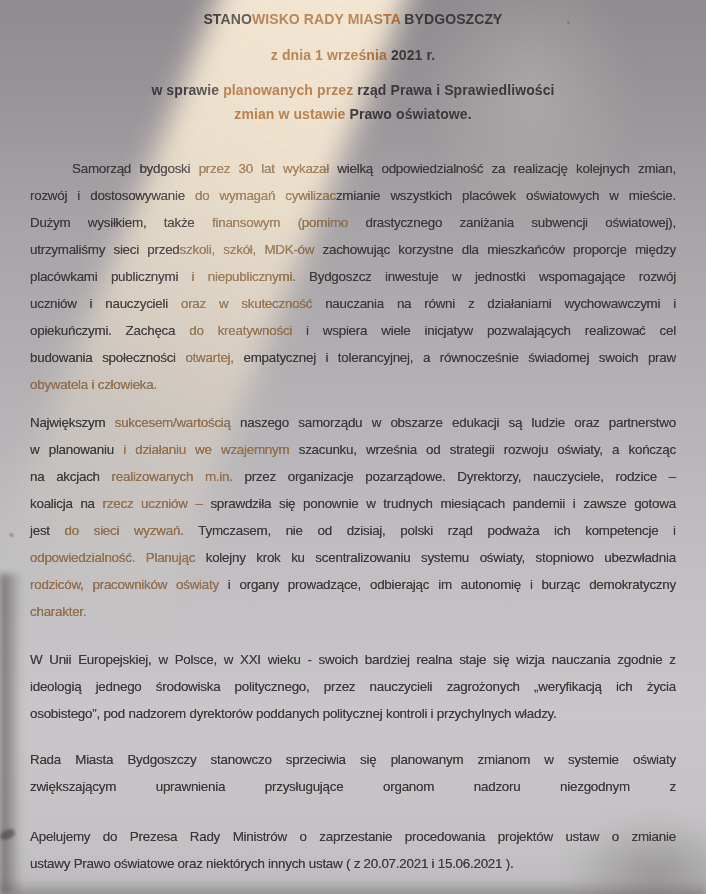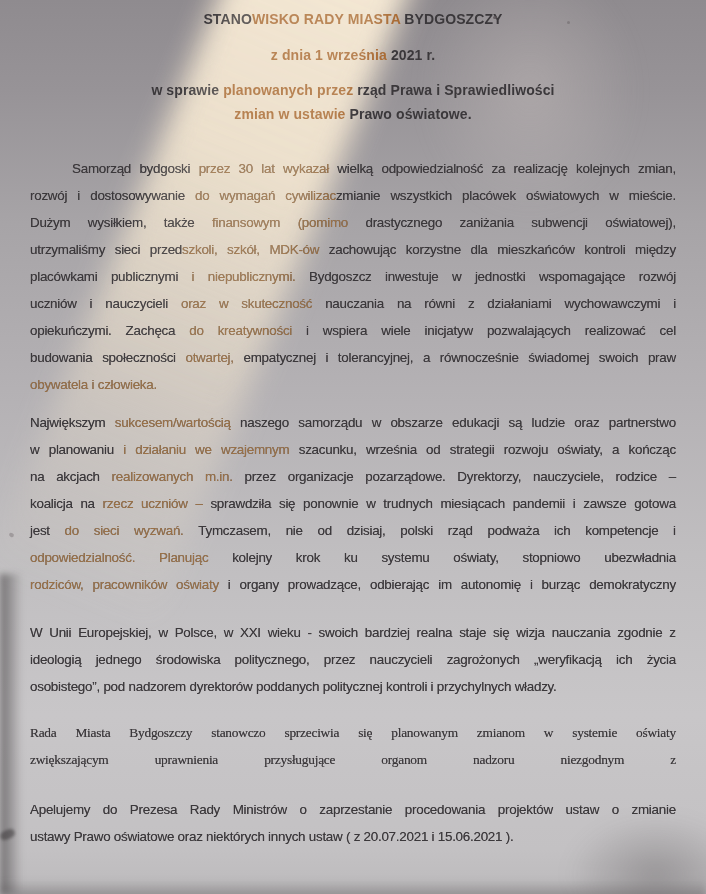--- a/index.html
+++ b/index.html
@@ -63,21 +63,21 @@
   .hdr .h-date{margin-top:16px;}
   .hdr .h-sub1{margin-top:15px;}
   .hdr .h-sub2{margin-top:4px;}
   .hdr .a{color:var(--accent-header);}
 
   .bodyblock{margin-top:31px;font-size:13.4px;letter-spacing:-0.25px;color:var(--text);
     text-shadow:0 0 0.6px rgba(58,54,57,0.65);}
   .para{margin:0;}
   .bodyblock .para:nth-child(2){margin-top:11px;}
   .bodyblock .para:nth-child(3){margin-top:21px;}
-  .bodyblock .para:nth-child(4){margin-top:19px;font-family:Liberation Serif, serif;}
+  .bodyblock .para:nth-child(4){margin-top:19px;}
   .bodyblock .para:nth-child(5){margin-top:23px;}
   .tline{height:27px;line-height:27px;}
   .tline.j{display:flex;justify-content:space-between;align-items:baseline;}
   .tline .w{white-space:nowrap;}
   .tline.indent{padding-left:42px;}
   .bodyblock .a{color:var(--accent-body);}
 </style>
 </head>
 <body>
 
@@ -138,21 +138,21 @@
           <div class="tline j">
             <span class="w"><span>utrzymaliśmy</span></span>
             <span class="w"><span>sieci</span></span>
             <span class="w"><span>przed</span><span class="a">szkoli,</span></span>
             <span class="w"><span class="a">szkół,</span></span>
             <span class="w"><span class="a">MDK-ów</span></span>
             <span class="w"><span>zachowując</span></span>
             <span class="w"><span>korzystne</span></span>
             <span class="w"><span>dla</span></span>
             <span class="w"><span>mieszkańców</span></span>
-            <span class="w"><span>kontroli</span></span>
+            <span class="w"><span>proporcje</span></span>
             <span class="w"><span>między</span></span>
           </div>
           <div class="tline j">
             <span class="w"><span>placówkami</span></span>
             <span class="w"><span>publicznymi</span></span>
             <span class="w"><span class="a">i</span></span>
             <span class="w"><span class="a">niepublicznymi.</span></span>
             <span class="w"><span>Bydgoszcz</span></span>
             <span class="w"><span>inwestuje</span></span>
             <span class="w"><span>w</span></span>
@@ -278,39 +278,41 @@
             <span class="w"><span>ich</span></span>
             <span class="w"><span>kompetencje</span></span>
             <span class="w"><span>i</span></span>
           </div>
           <div class="tline j">
             <span class="w"><span class="a">odpowiedzialność.</span></span>
             <span class="w"><span class="a">Planując</span></span>
             <span class="w"><span>kolejny</span></span>
             <span class="w"><span>krok</span></span>
             <span class="w"><span>ku</span></span>
+            <span class="w"><span>scentralizowaniu</span></span>
             <span class="w"><span>systemu</span></span>
             <span class="w"><span>oświaty,</span></span>
             <span class="w"><span>stopniowo</span></span>
             <span class="w"><span>ubezwładnia</span></span>
           </div>
           <div class="tline j">
             <span class="w"><span class="a">rodziców,</span></span>
             <span class="w"><span class="a">pracowników</span></span>
             <span class="w"><span class="a">oświaty</span></span>
             <span class="w"><span>i</span></span>
             <span class="w"><span>organy</span></span>
             <span class="w"><span>prowadzące,</span></span>
             <span class="w"><span>odbierając</span></span>
             <span class="w"><span>im</span></span>
             <span class="w"><span>autonomię</span></span>
             <span class="w"><span>i</span></span>
             <span class="w"><span>burząc</span></span>
             <span class="w"><span>demokratyczny</span></span>
           </div>
+          <div class="tline"><span class="a">charakter.</span></div>
         </div>
         <div class="para">
           <div class="tline j">
             <span class="w"><span>W</span></span>
             <span class="w"><span>Unii</span></span>
             <span class="w"><span>Europejskiej,</span></span>
             <span class="w"><span>w</span></span>
             <span class="w"><span>Polsce,</span></span>
             <span class="w"><span>w</span></span>
             <span class="w"><span>XXI</span></span>

